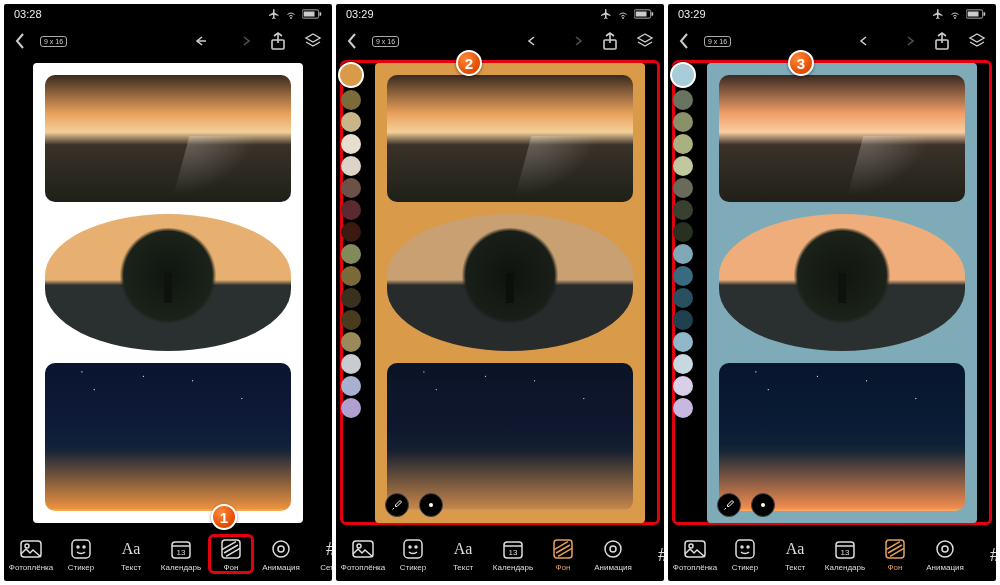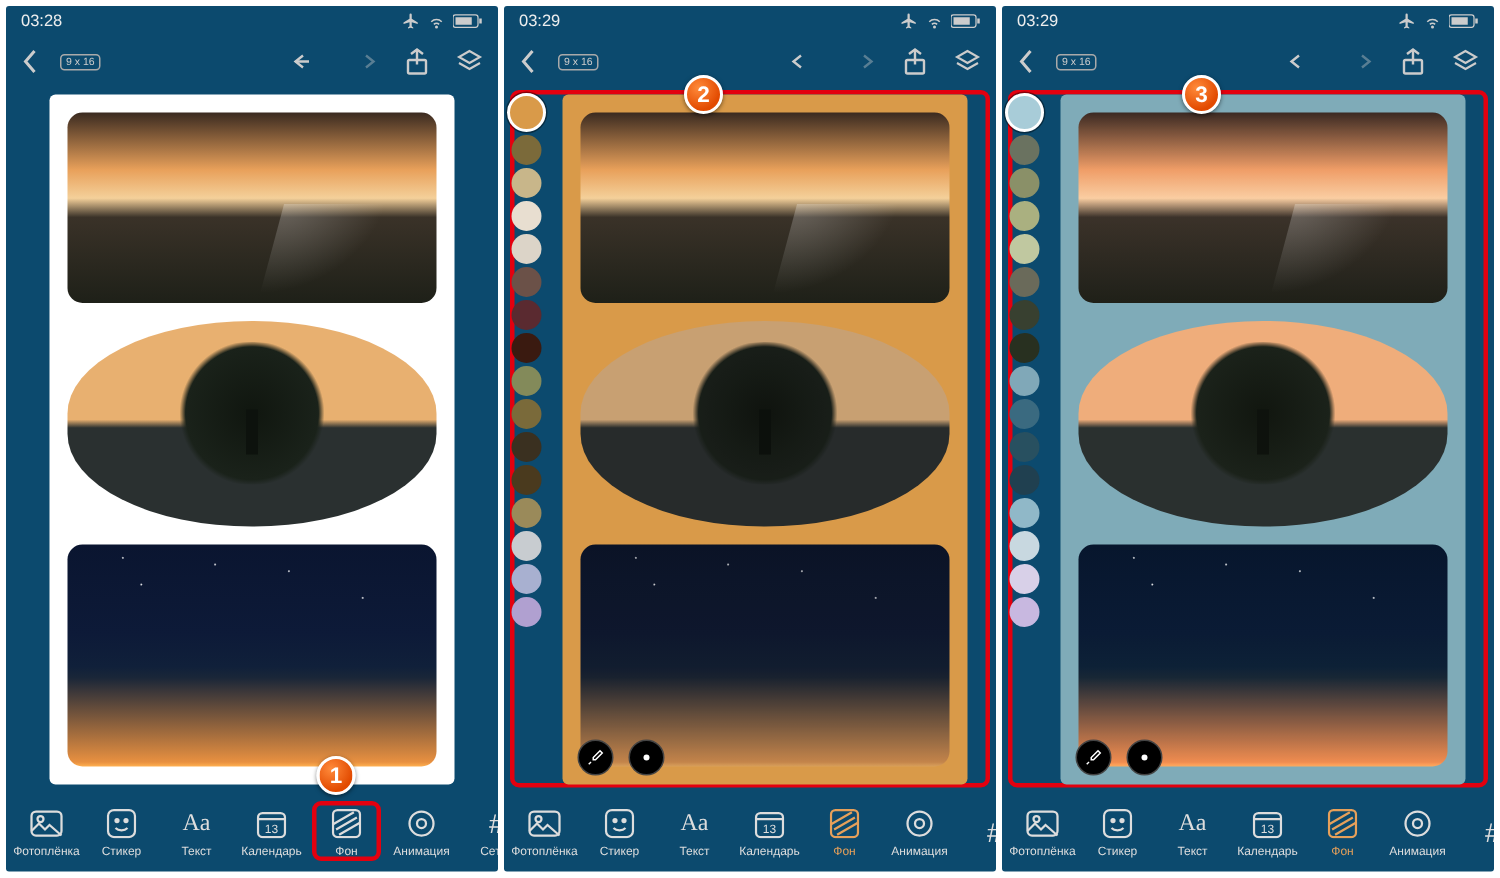--- a/index.html
+++ b/index.html
@@ -12,21 +12,21 @@
     position: relative;
   }
   .triptych {
     display: flex;
     gap: 4px;
     padding: 4px;
   }
   .phone {
     width: 330px;
     height: 577px;
-    background: #0c4a6e;
+    background: #000000;
     border-radius: 2px;
     position: relative;
     display: flex;
     flex-direction: column;
     overflow: hidden;
   }
   .statusbar {
     height: 20px;
     display: flex;
     align-items: center;

